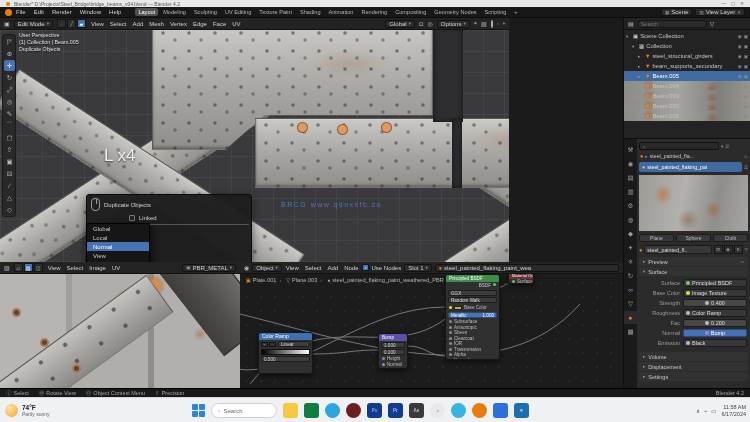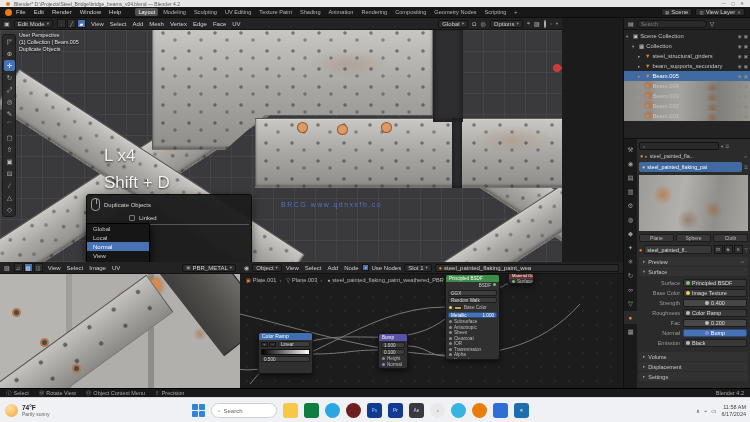--- a/index.html
+++ b/index.html
@@ -27,21 +27,21 @@
 .selbtn{width:9px;height:9px;background:#2e2e2e;border:1px solid #151515;display:inline-flex;align-items:center;justify-content:center;font-size:5px;color:#aaa}
 .selbtn.active{background:#4772b3;color:#fff}
 .sphs{display:flex;gap:2px;align-items:center}
 .sph{width:7px;height:7px;border-radius:50%}
 .sph.wire{border:1px solid #b5b5b5;background:transparent}
 .sph.solid{background:radial-gradient(circle at 35% 30%,#e5e5e5,#777)}
 .sph.matcap{background:radial-gradient(circle at 35% 30%,#ffd9a0,#b06a2a)}
 .sph.rend{background:radial-gradient(circle at 35% 30%,#fff,#555)}
 .sphwrap.active{background:#4a4a4a;border-radius:2px;padding:1px}
 
-.viewport{left:0;top:18px;width:562px;height:244px;background:#3a3a3d;overflow:hidden}
+.viewport{left:0;top:18px;width:509px;height:244px;background:#3a3a3d;overflow:hidden}
 .scene{position:absolute;left:0;top:12px;right:0;bottom:0;overflow:hidden;background-color:#3a3a3d;background-image:linear-gradient(rgba(255,255,255,.05) 1px,transparent 1px),linear-gradient(90deg,rgba(255,255,255,.05) 1px,transparent 1px);background-size:21px 21px}
 .beam{position:absolute;background:radial-gradient(circle 1.6px at 10px 6px,rgba(40,40,40,.5) 1.2px,transparent 2.2px),radial-gradient(circle 1.6px at 22px 13px,rgba(40,40,40,.4) 1.2px,transparent 2.2px),radial-gradient(ellipse 40px 14px at 70% 30%,rgba(150,85,40,.18),transparent),linear-gradient(180deg,#c9c8c4,#a8a7a3 50%,#8f8e8b);background-size:26px 18px,26px 18px,100% 100%,100% 100%;border:1px solid rgba(35,35,35,.5);box-shadow:inset 0 1px 0 rgba(255,255,255,.25),inset 0 -2px 3px rgba(0,0,0,.3)}
 .slot{position:absolute;background:#2e2e31;box-shadow:inset 0 0 6px rgba(0,0,0,.6)}
 .odot{position:absolute;width:11px;height:11px;border-radius:50%;background:#dd9a62;border:1px solid rgba(120,60,20,.7)}
 .gl{position:absolute}
 .gdot{position:absolute;width:8px;height:8px;border-radius:50%}
 .toolbar{position:absolute;left:2px;top:16px;width:14px;background:rgba(40,40,40,.92);border:1px solid #1a1a1a;border-radius:3px;padding:1px;display:flex;flex-direction:column;gap:1px;z-index:20}
 .tool{width:11px;height:11px;display:flex;align-items:center;justify-content:center;font-size:6.5px;color:#b9b9b9;border-radius:2px}
 .tool.active{background:#4772b3;color:#fff}
 .ovl{position:absolute;left:19px;top:2px;font-size:5.3px;color:#e2e2e2;text-shadow:0 1px 1px rgba(0,0,0,.8);line-height:7px;z-index:5}
@@ -190,21 +190,20 @@
       <span class="gdot" style="left:579px;top:56px;background:#3b62c9"></span>
       <span class="gdot" style="left:578px;top:33px;width:10px;height:10px;background:#9acd32;border:1.5px solid #5a8f1f"></span>
 
       <div class="ovl">
         <div>User Perspective</div>
         <div>(1) Collection | Beam.005</div>
         <div>Duplicate Objects</div>
       </div>
 
       <div class="scast" style="top:116px">L x4</div>
-      <div class="scast" style="top:143px">Shift + D</div>
 
       <div class="wmark">BRCG  www.qdnxxfb.co</div>
 
       <div class="a" style="left:0;top:0;width:0;height:0"></div>
       <span class="navb" style="top:56px">＋</span>
       <span class="navb" style="top:71px">◈</span>
       <span class="navb" style="top:86px">◉</span>
       <span class="navb" style="top:101px">▦</span>
 
       <div class="redo">

